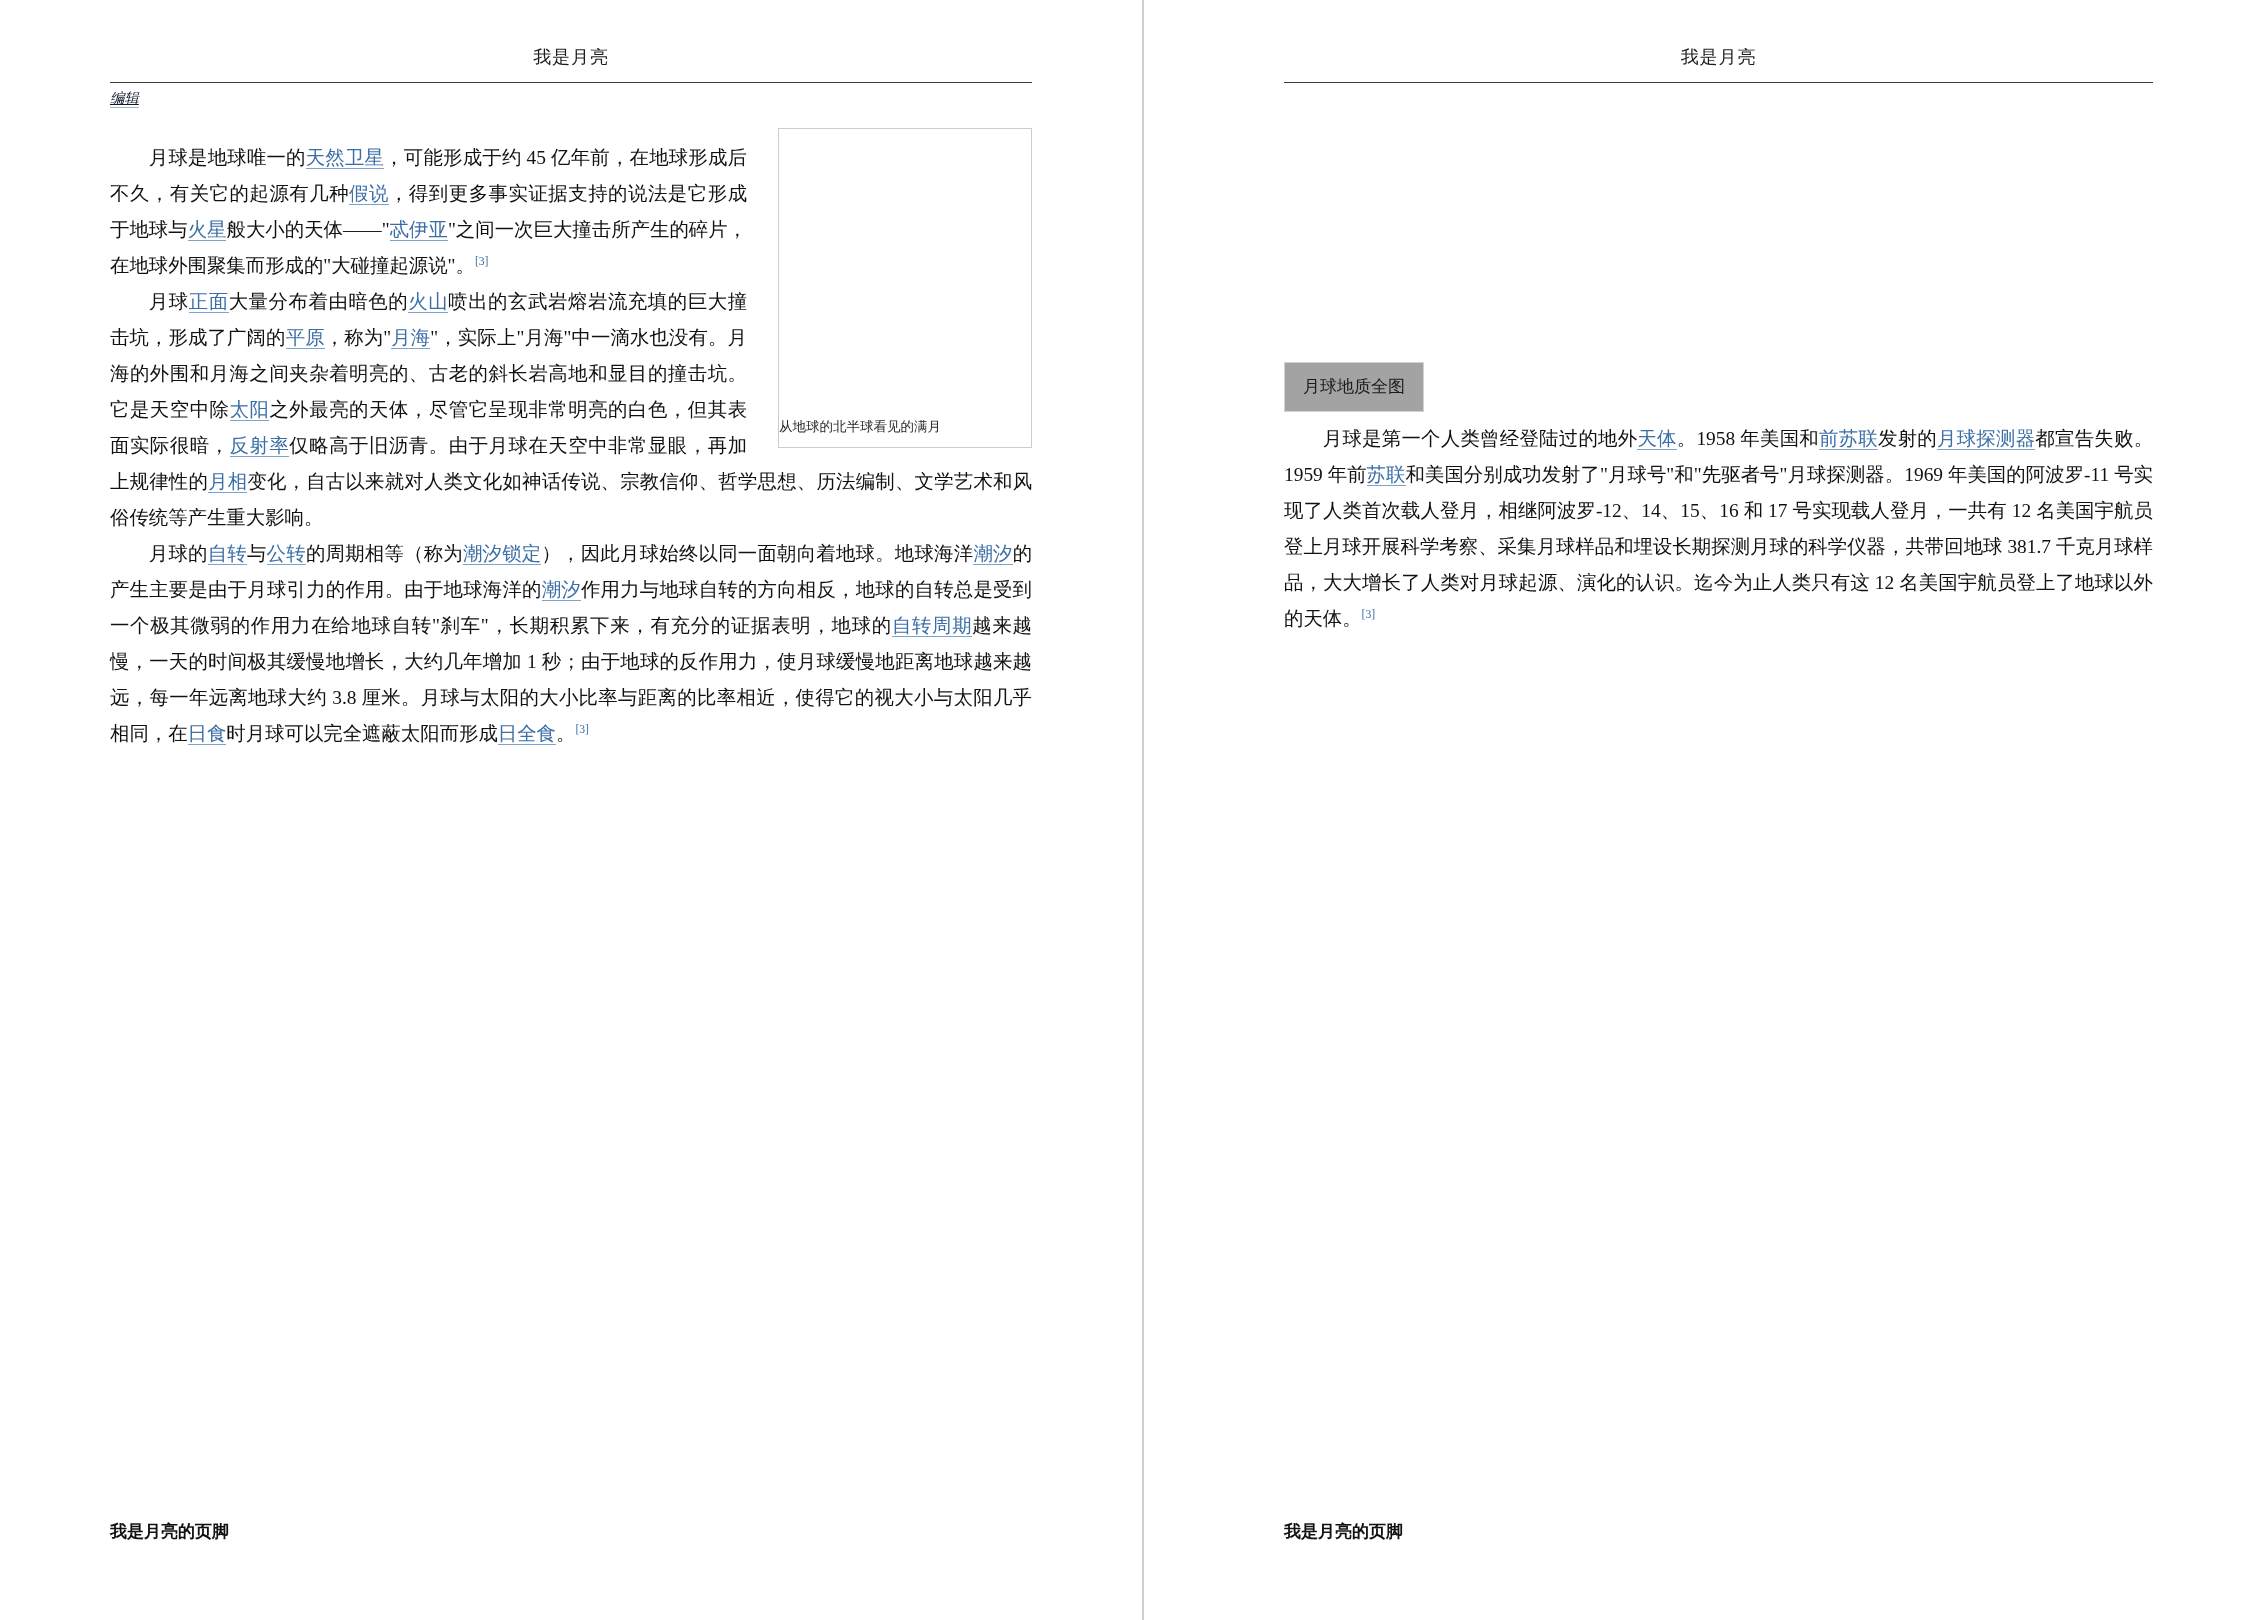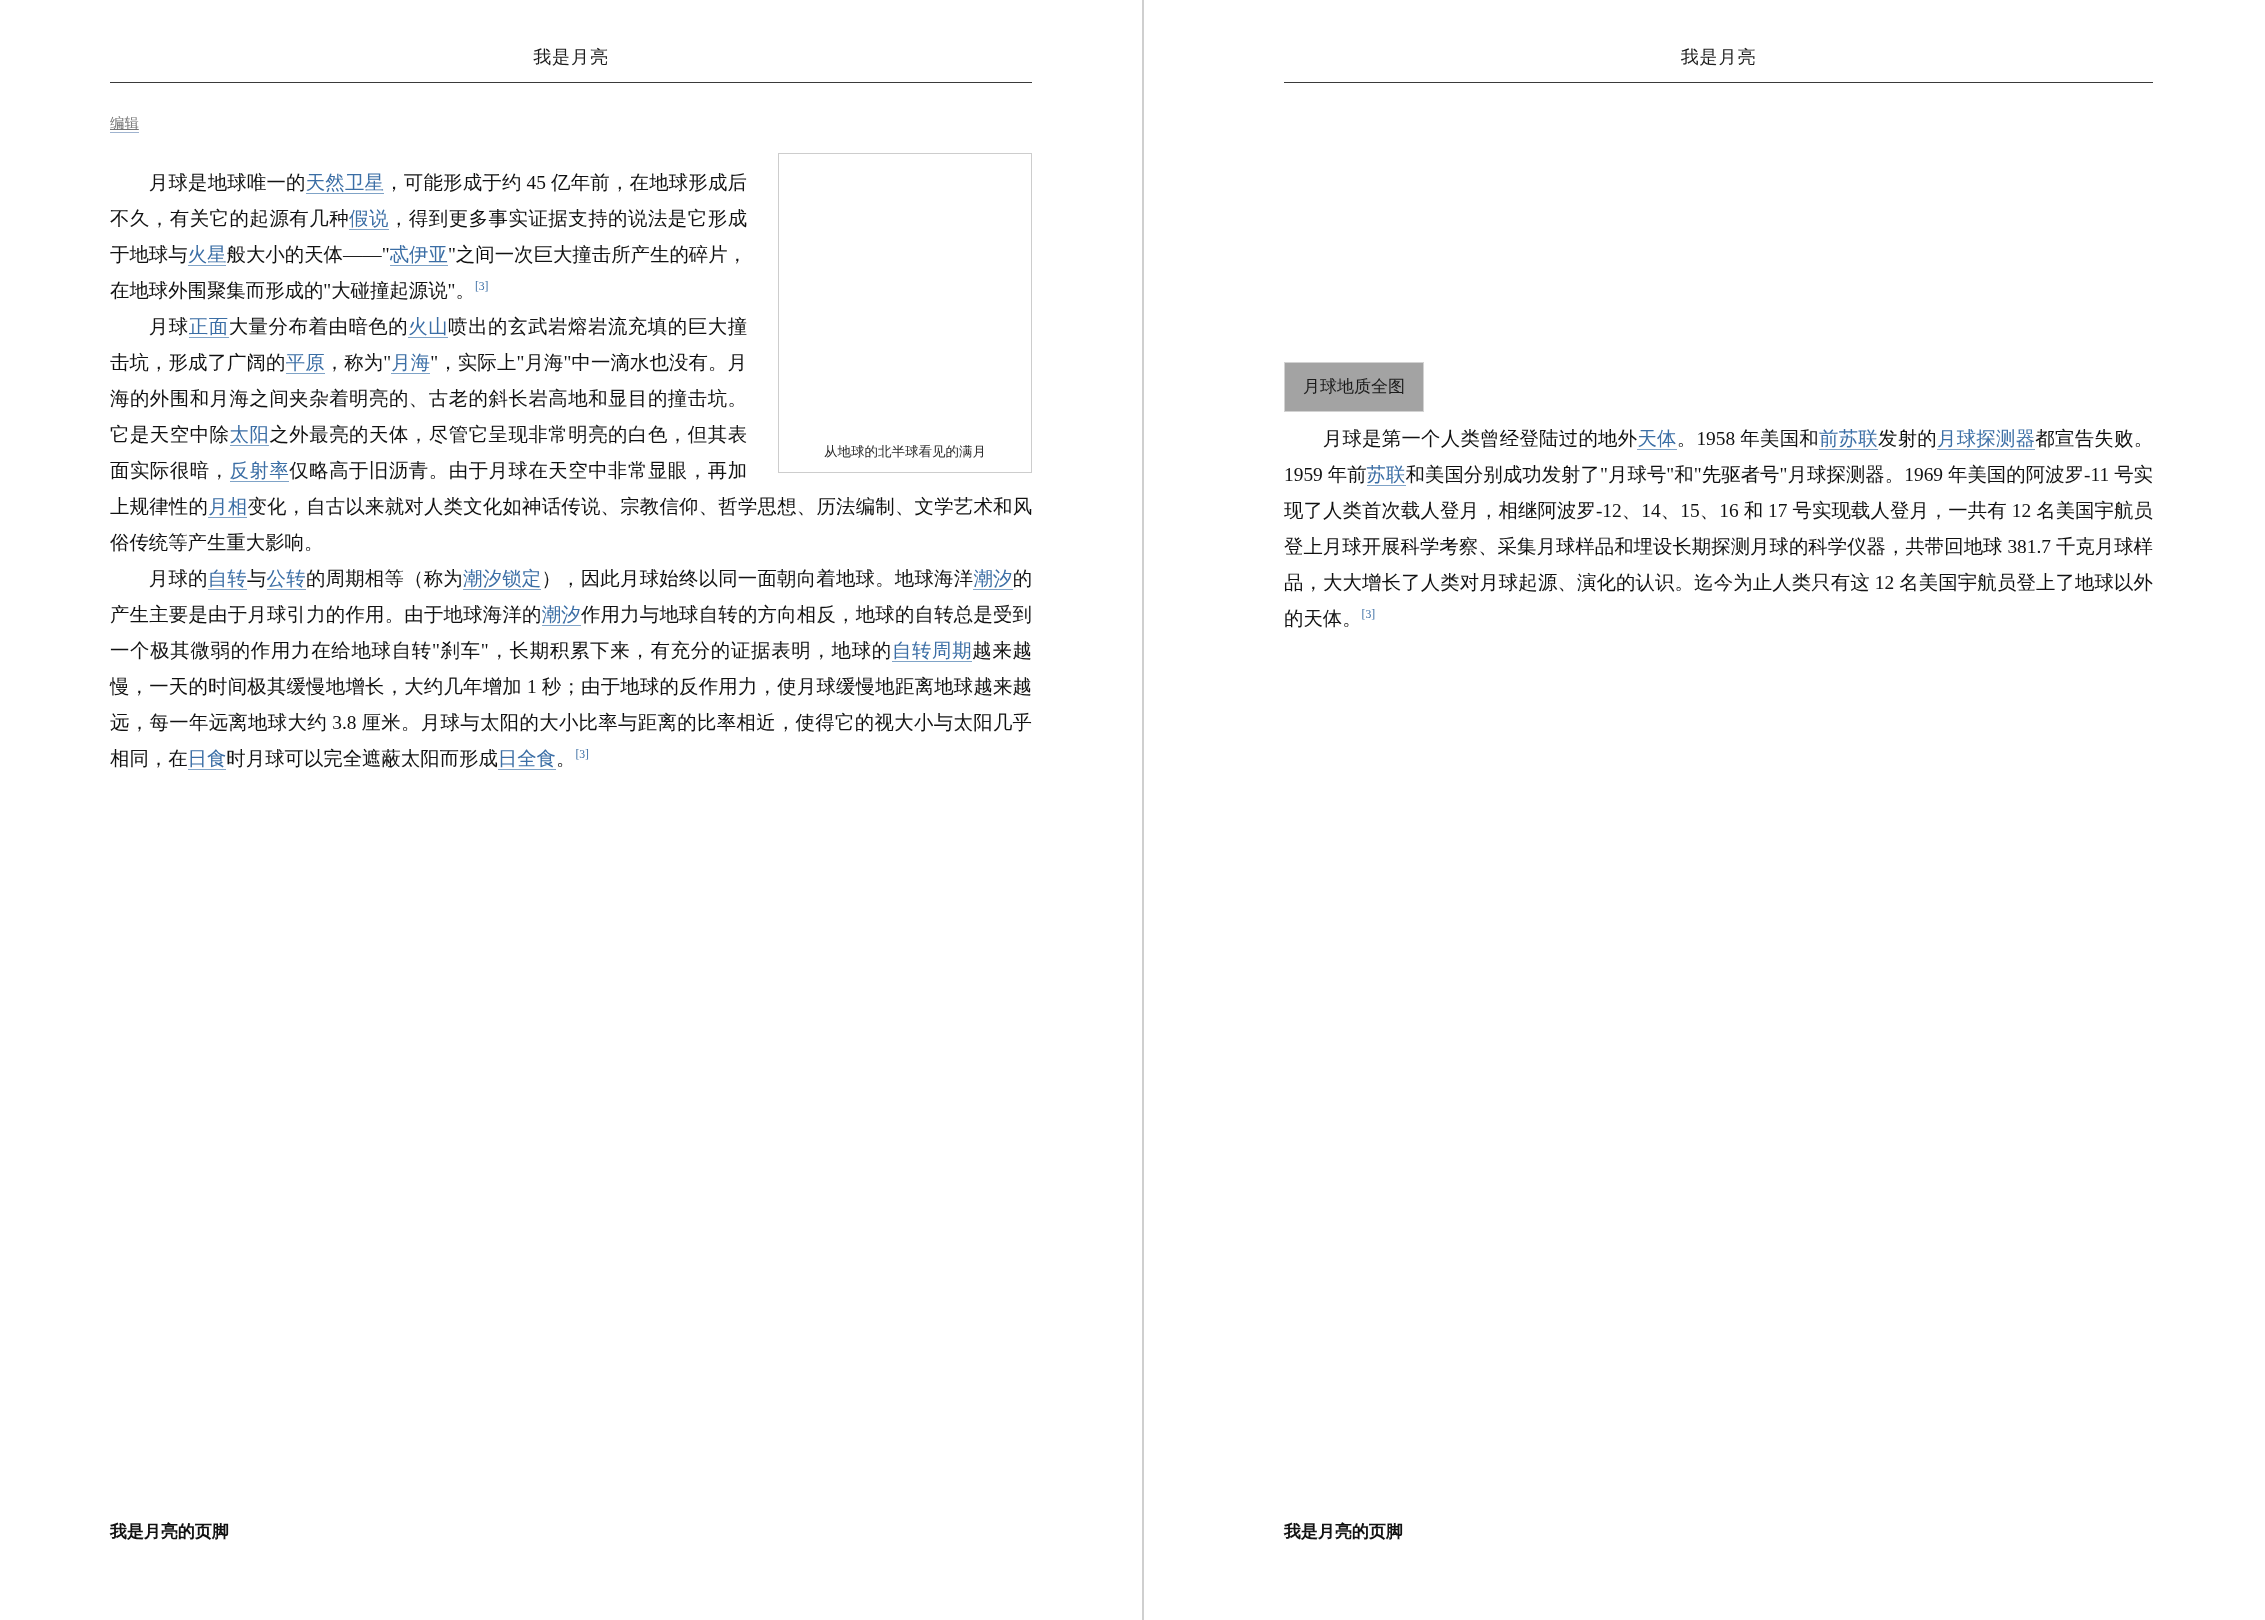--- a/index.html
+++ b/index.html
@@ -58,46 +58,46 @@
   
   .sec-title {
     margin: 45px 0 0 0;
     font-size: 36px;
     font-weight: 700;
     color: #0f0f0f;
     font-family: "Liberation Sans", sans-serif;
     letter-spacing: 0.9px;
   }
   .edit-link {
-    margin-top: 32px;
+    margin-top: 7px;
     font-size: 14.4px;
-    color: #737373;
+    color: #0f172a;
     font-family: "Liberation Sans", sans-serif;
     border-bottom: 0.9px solid #9fb3cf;
     display: inline-block;
     line-height: 1.2;
+    font-style: italic;
   }
 
   
   .figure {
     float: right;
     width: 254px;
     margin: 10.8px 0 7.2px 31px;
     border: 0.9px solid #cdcdcd;
     background: #ffffff;
     box-sizing: border-box;
     height: 320px;
     position: relative;
   }
   .figure .caption {
     position: absolute;
     left: 0;
     right: 0;
     bottom: 10.8px;
-    text-align: center;
     font-size: 13.5px;
     color: #2b2b2b;
     font-family: "Liberation Sans", sans-serif;
   }
 
   
   .body-col {
     margin-top: 9px;
   }
   p.bodytext {

